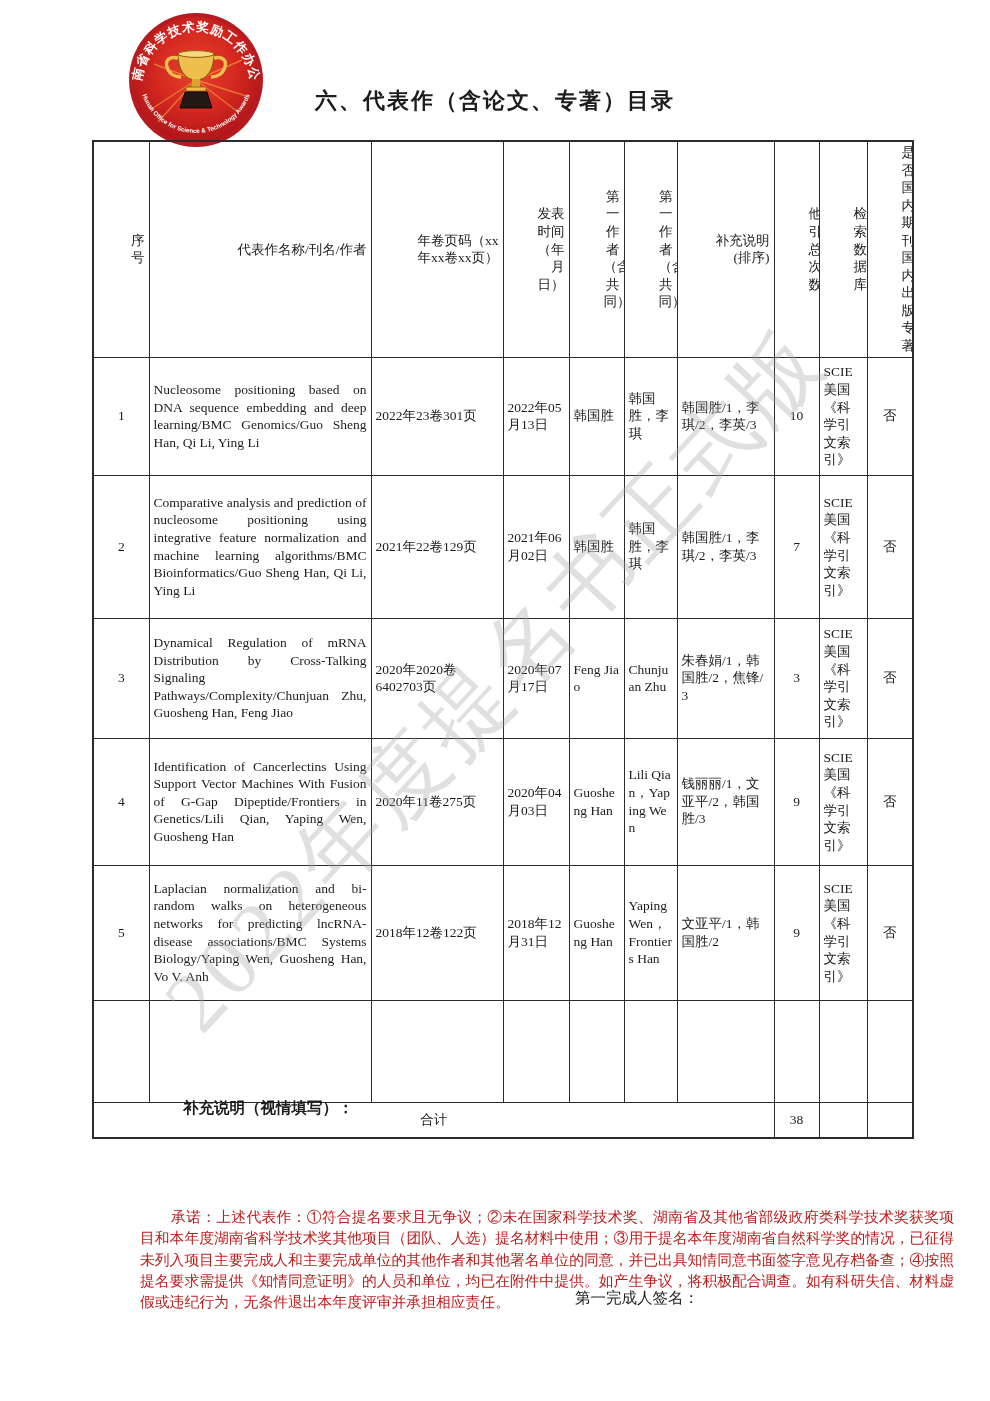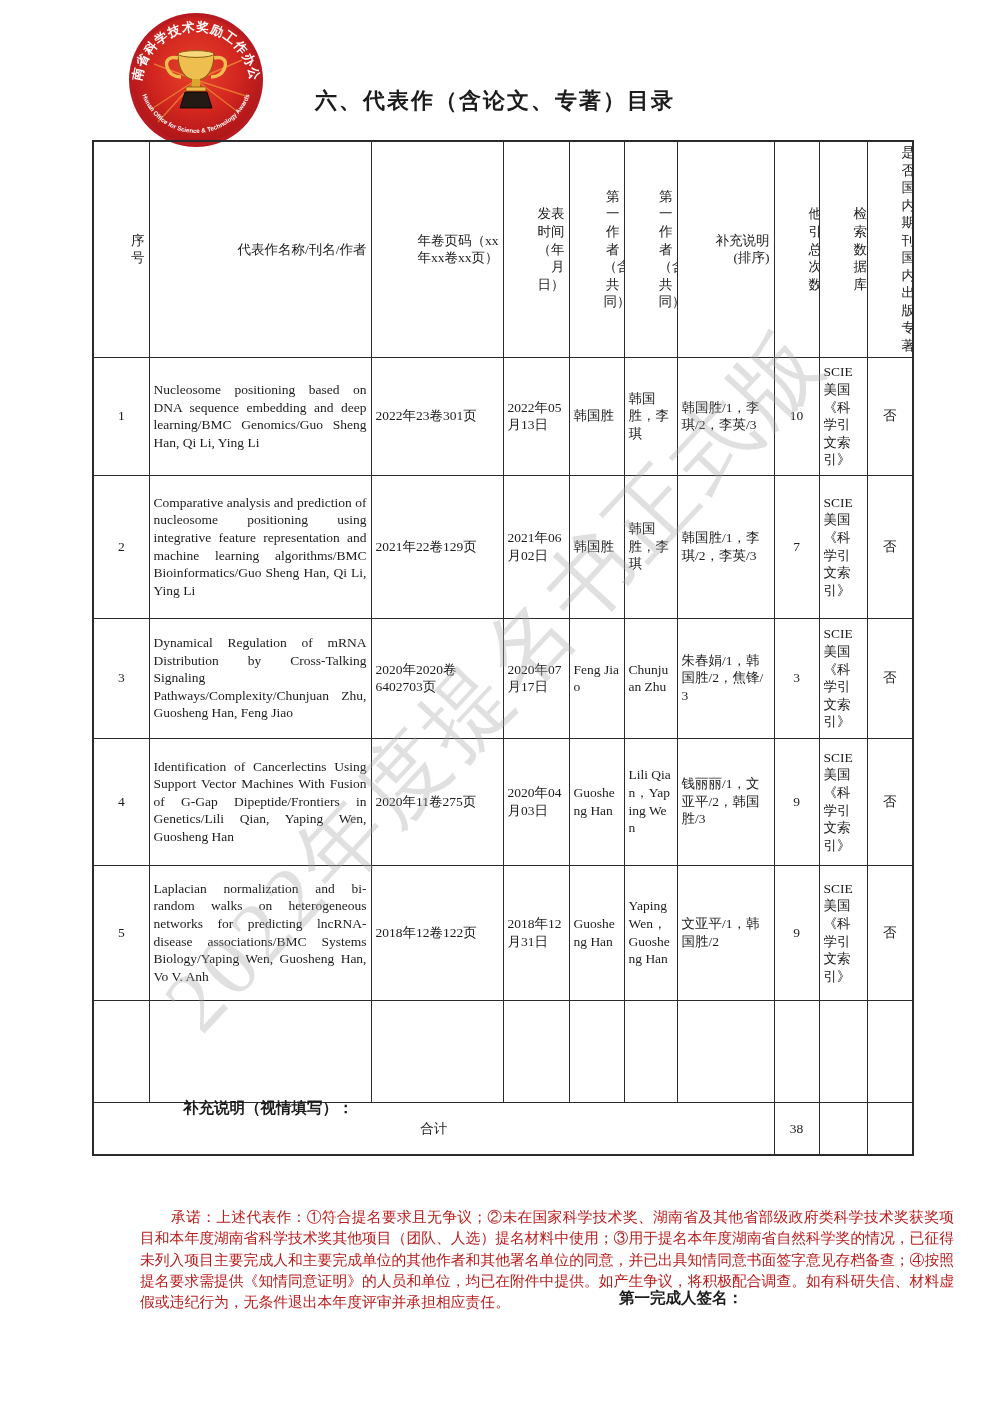--- a/index.html
+++ b/index.html
@@ -28,41 +28,41 @@
   }
   .works-table th { text-align:right; word-break:break-all;padding-left:34px; }
   .c-center { text-align:center; }
   .c-left   { text-align:left; }
   .wb { word-break:break-all; }
   .title-cell { text-align:justify; padding:2px 6px;margin-left:24px; }
   .total-label { text-align:center; font-size:14px; }
   tr.hdr  { height:147px; }
   tr.r1 { height:118px; } tr.r2 { height:143px; } tr.r3 { height:120px; }
   tr.r4 { height:127px; } tr.r5 { height:135px; } tr.r6 { height:102px; }
-  tr.total-row { height:53px;border-radius:23px; }
+  tr.total-row { height:36px;border-radius:23px; }
   .watermark {
     position:absolute; left:25px; top:622px; width:940px;
     text-align:center; white-space:nowrap;
     transform:rotate(-47deg);
     font-size:86px; letter-spacing:5px;
     color:rgba(165,165,170,0.35);
     z-index:6; pointer-events:none;
   }
   .supplement-label {
     position:absolute; left:155px; top:1098px;
     font-weight:bold; font-size:15.5px;margin-left:28px;
   }
   .commitment {
     position:absolute; left:92px; top:1207px; width:814px;
     font-size:14.8px; line-height:1.44; text-align:justify;
     text-indent:2.1em; color:#b91c1c;margin-left:48px;
   }
   .signature-label {
     position:absolute; left:575px; top:1288px;
-    font-weight:bold; font-size:15.5px;margin-left:44px;
+    font-weight:normal; font-size:15.5px;
   }
 </style>
 </head>
 <body>
 
 <div class="page">
 
   <div class="logo">
     <svg width="136" height="136" viewBox="0 0 136 136">
       <defs>
@@ -142,21 +142,21 @@
       <td class="c-left wb">韩国胜</td>
       <td class="c-left wb">韩国胜，李琪</td>
       <td class="c-left wb">韩国胜/1，李琪/2，李英/3</td>
       <td class="c-center">10</td>
       <td class="c-left wb">SCIE美国《科学引文索引》</td>
       <td class="c-center">否</td>
     </tr>
 
     <tr class="r2">
       <td class="c-center">2</td>
-      <td class="title-cell">Comparative analysis and prediction of nucleosome positioning using integrative feature representation and machine learning algorithms/BMC Bioinformatics/Guo Sheng Han, Qi Li, Ying Li</td>
+      <td class="title-cell">Comparative analysis and prediction of nucleosome positioning using integrative feature normalization and machine learning algorithms/BMC Bioinformatics/Guo Sheng Han, Qi Li, Ying Li</td>
       <td class="c-left">2021年22卷129页</td>
       <td class="c-left wb">2021年06月02日</td>
       <td class="c-left wb">韩国胜</td>
       <td class="c-left wb">韩国胜，李琪</td>
       <td class="c-left wb">韩国胜/1，李琪/2，李英/3</td>
       <td class="c-center">7</td>
       <td class="c-left wb">SCIE美国《科学引文索引》</td>
       <td class="c-center">否</td>
     </tr>
 
@@ -185,21 +185,21 @@
       <td class="c-left wb">SCIE美国《科学引文索引》</td>
       <td class="c-center">否</td>
     </tr>
 
     <tr class="r5">
       <td class="c-center">5</td>
       <td class="title-cell">Laplacian normalization and bi-random walks on heterogeneous networks for predicting lncRNA-disease associations/BMC Systems Biology/Yaping Wen, Guosheng Han, Vo V. Anh</td>
       <td class="c-left">2018年12卷122页</td>
       <td class="c-left wb">2018年12月31日</td>
       <td class="c-left wb">Guosheng Han</td>
-      <td class="c-left wb">Yaping Wen，Guosheng Han</td>
+      <td class="c-left wb">Yaping Wen，Frontiers Han</td>
       <td class="c-left wb">文亚平/1，韩国胜/2</td>
       <td class="c-center">9</td>
       <td class="c-left wb">SCIE美国《科学引文索引》</td>
       <td class="c-center">否</td>
     </tr>
 
     <tr class="r6">
       <td></td>
       <td></td>
       <td></td>

